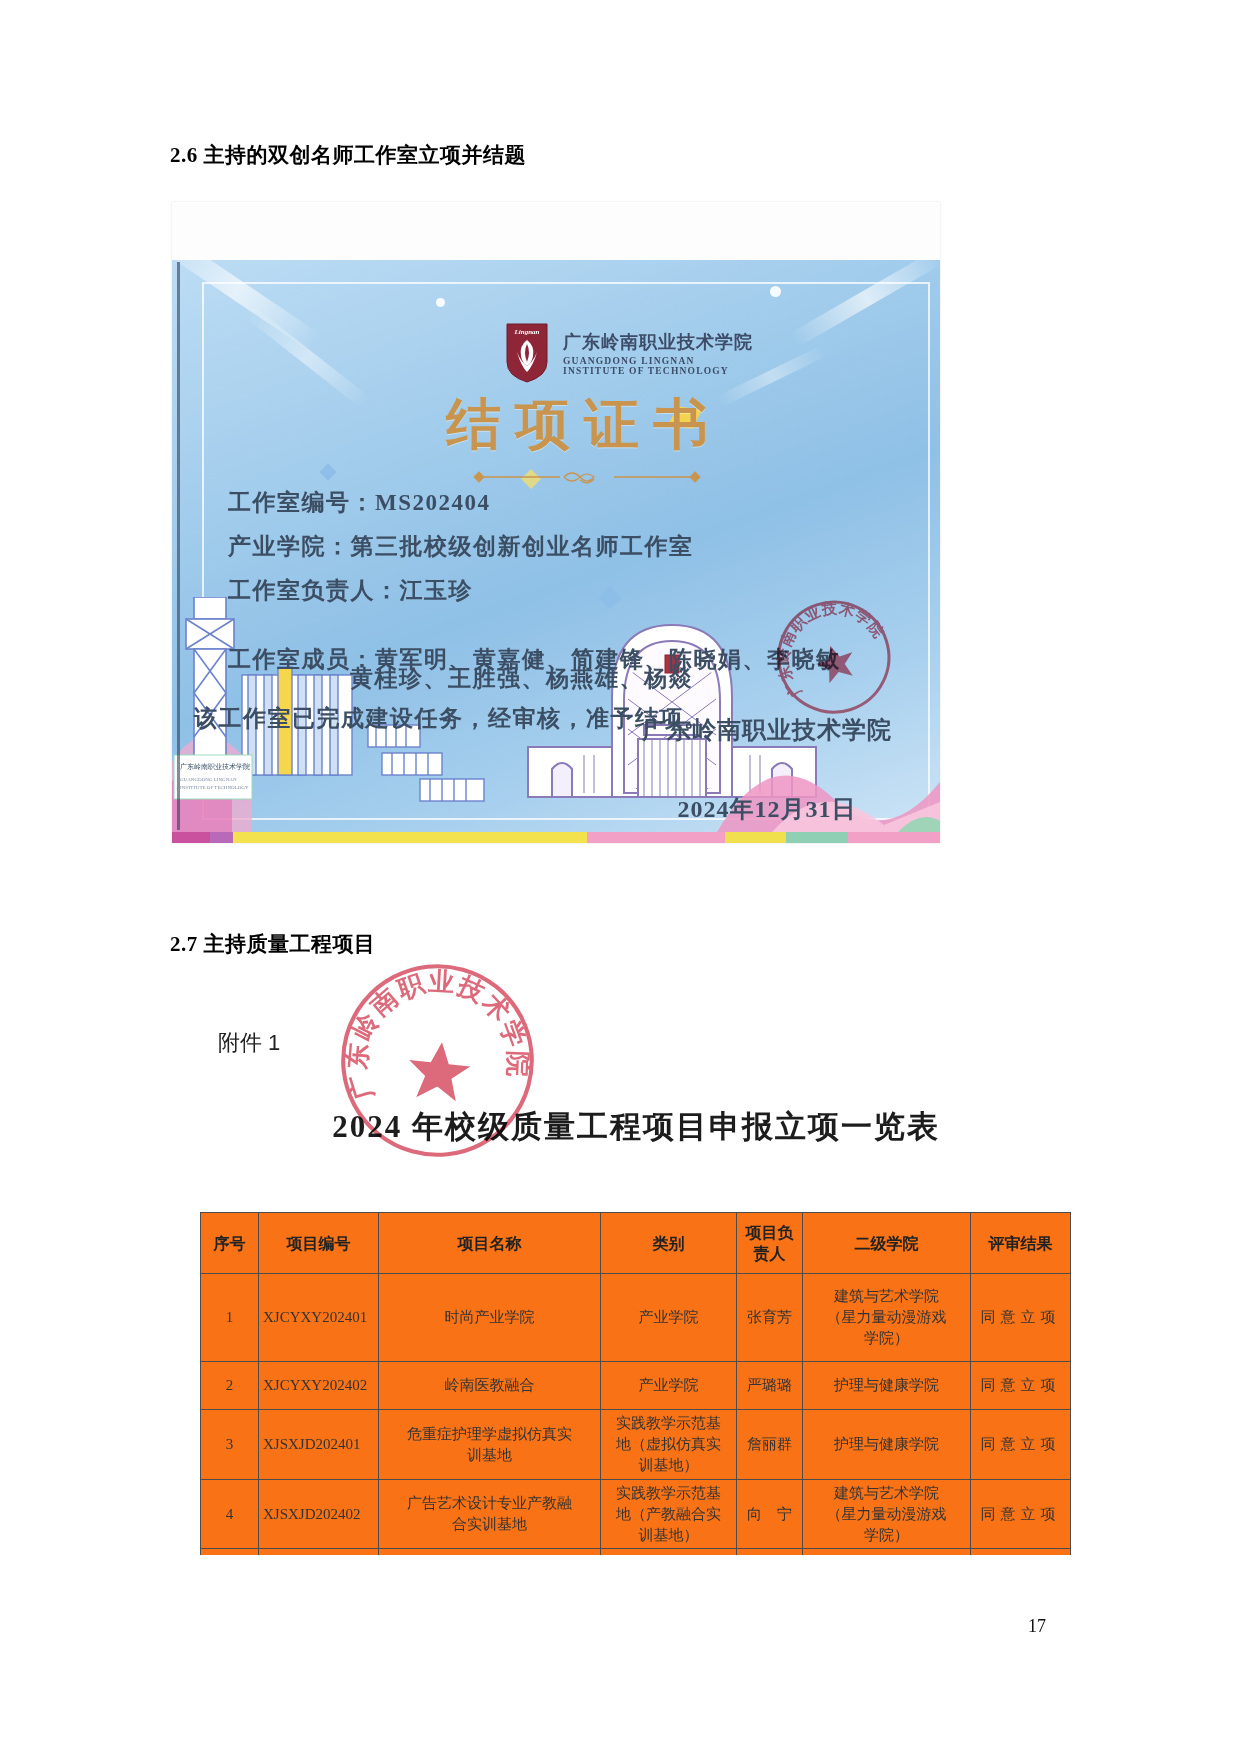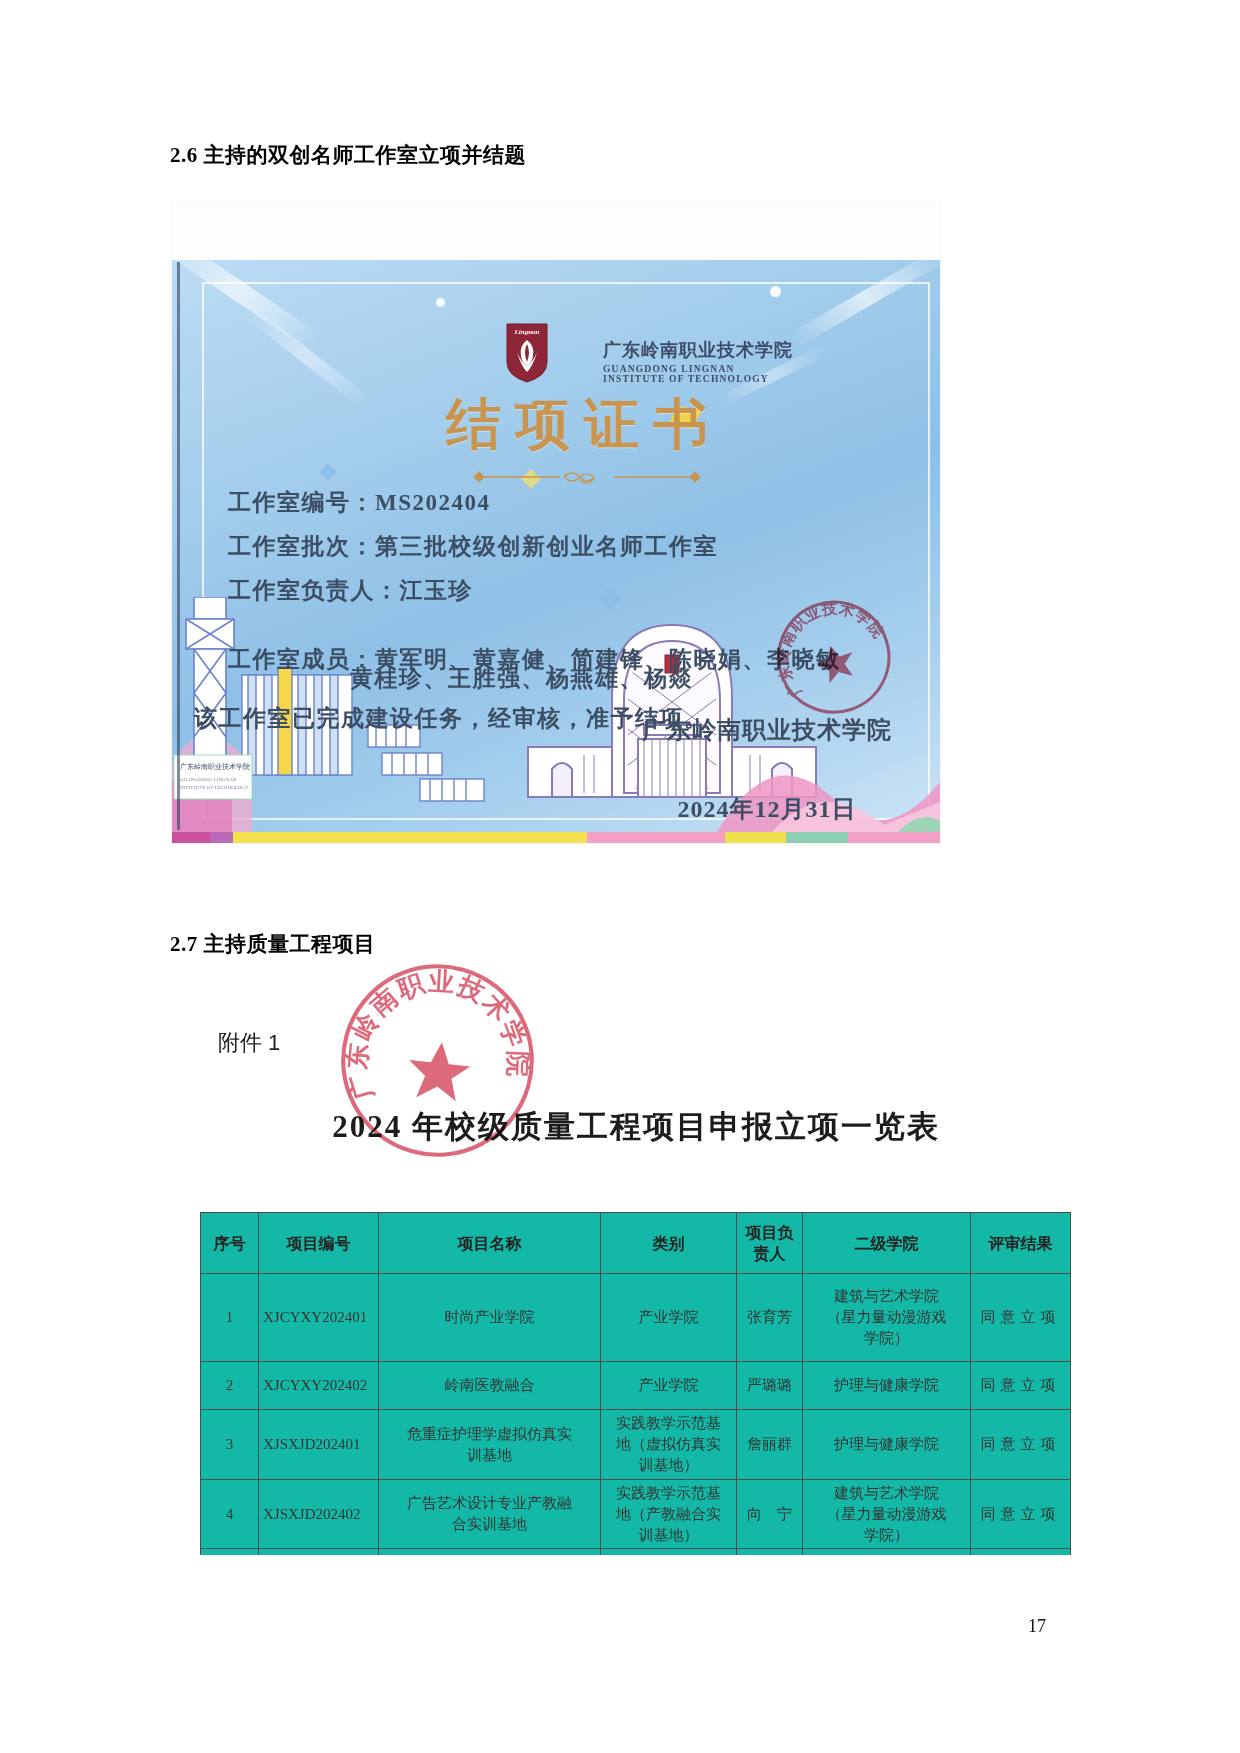--- a/index.html
+++ b/index.html
@@ -13,21 +13,21 @@
   .cert{position:absolute;left:172px;top:202px;width:768px;height:641px;background:#fdfdfd;
         box-shadow:0 0 2px rgba(0,0,0,.12);}
   .cert-blue{position:absolute;left:0;top:58px;width:768px;height:572px;overflow:hidden;
         background:linear-gradient(160deg,#bcdcf4 0%,#a3cdec 30%,#8fc0e6 55%,#a8d0ee 78%,#cde4f6 100%);}
   .cert-frame{position:absolute;left:30px;right:10px;top:22px;bottom:12px;
         border:2px solid rgba(255,255,255,.75);pointer-events:none;}
   .edge-line{position:absolute;left:5px;top:60px;width:3px;height:568px;background:#2e3d5c;opacity:.6;}
   .streak{position:absolute;background:linear-gradient(90deg,rgba(255,255,255,0),rgba(255,255,255,.65),rgba(255,255,255,0));border-radius:8px;}
   .dot{position:absolute;background:rgba(255,255,255,.9);border-radius:50%;}
   .confetti{position:absolute;}
-  .logo-row{position:absolute;left:333px;top:62px;display:flex;align-items:flex-end;gap:40px;}
+  .logo-row{position:absolute;left:333px;top:62px;display:flex;align-items:flex-start;}
   .org-txt{margin-left:14px;margin-top:8px;color:#3d4c68;}
   .org-cn{font-size:18px;font-weight:700;letter-spacing:1px;}
   .org-en{font-size:9.5px;font-weight:700;letter-spacing:1.2px;margin-top:2px;}
   .cert-title{position:absolute;left:0;top:128px;width:768px;text-align:center;padding-left:56px;box-sizing:border-box;
         font-size:55px;font-weight:700;color:#c9954e;letter-spacing:14px;
         text-shadow:0 1px 0 rgba(255,255,255,.4);}
   .flourish{position:absolute;left:300px;top:206px;}
   .cert-line{position:absolute;font-size:23px;font-weight:700;color:#3c4e63;letter-spacing:1.5px;white-space:nowrap;}
   .l1{left:56px;top:227px;} .l2{left:56px;top:271px;} .l3{left:56px;top:315px;}
   .l4{left:56px;top:359px;margin-top:25px;} .l5{left:178px;top:403px;} .l6{left:22px;top:443px;}
@@ -40,21 +40,21 @@
   .bands{position:absolute;left:0;top:630px;width:768px;height:11px;
         background:linear-gradient(90deg,#c9519e 0 5%,#b86ab8 5% 8%,#f3e24e 8% 54%,#f3a0c6 54% 72%,#f0e04e 72% 80%,#8fd0b4 80% 88%,#f3a0c6 88% 100%);}
 
   
   .att-label{position:absolute;left:218px;top:1028px;font-size:22px;color:#222;
         font-family:"Liberation Sans","DejaVu Sans",sans-serif;}
   .att-title{position:absolute;left:200px;top:1106px;width:872px;text-align:center;
         font-size:31px;font-weight:700;letter-spacing:2px;color:#1c1c1c;}
   .att-stamp{position:absolute;left:335px;top:958px;opacity:.82;mix-blend-mode:multiply;transform:rotate(-6deg);}
   .table-clip{position:absolute;left:200px;top:1212px;width:874px;height:343px;overflow:hidden;}
-  table.att{border-collapse:collapse;table-layout:fixed;width:870px;background:#14b8a6;}
+  table.att{border-collapse:collapse;table-layout:fixed;width:870px;background:#f97316;}
   table.att th,table.att td{border:1.6px solid #4c4c4c;font-weight:400;color:#333;
         text-align:center;vertical-align:middle;white-space:pre-line;padding:2px 3px;
         font-size:15px;line-height:21px;}
   table.att th{font-weight:600;font-size:16px;height:56px;color:#222;}
   table.att tbody tr:nth-child(1){height:88px;}
   table.att tbody tr:nth-child(2){height:48px;}
   table.att tbody tr:nth-child(3){height:70px;}
   table.att tbody tr:nth-child(4){height:69px;}
   table.att tbody tr:nth-child(5){height:40px;}
   table.att td.c1{text-align:left;padding-left:4px;letter-spacing:0;}
@@ -202,21 +202,21 @@
           <path d="M92,11 q8,-8 16,0 q7,8 14,0 q-7,-6 -14,0 q-8,8 -16,0" stroke-width="1.2"></path>
           <path d="M108,14 q7,6 14,-1" stroke-width="1.2"></path>
         </g>
         <g fill="#c9954e">
           <rect x="3" y="7" width="8" height="8" transform="rotate(45 7 11)"></rect>
           <rect x="219" y="7" width="8" height="8" transform="rotate(45 223 11)"></rect>
         </g>
       </svg>
 
       <div class="cert-line l1"><span>工作室编号：</span><span>MS202404</span></div>
-      <div class="cert-line l2"><span>工作室批次：</span><span>第三批校级创新创业名师工作室</span></div>
+      <div class="cert-line l2"><span>产业学院：</span><span>第三批校级创新创业名师工作室</span></div>
       <div class="cert-line l3"><span>工作室负责人：</span><span>江玉珍</span></div>
       <div class="cert-line l4"><span>工作室成员：</span><span>黄军明、黄嘉健、简建锋、陈晓娟、李晓敏</span></div>
       <div class="cert-line l6">该工作室已完成建设任务，经审核，准予结项。</div>
       <div class="cert-line l5">黄桂珍、王胜强、杨燕雄、杨燚</div>
 
       <div class="issuer">广东岭南职业技术学院</div>
       <div class="cdate">2024年12月31日</div>
 
       <svg class="cert-stamp" width="135" height="135" viewBox="0 0 135 135">
         <circle cx="67" cy="67" r="55" class="stamp-red" stroke-width="3"></circle>

